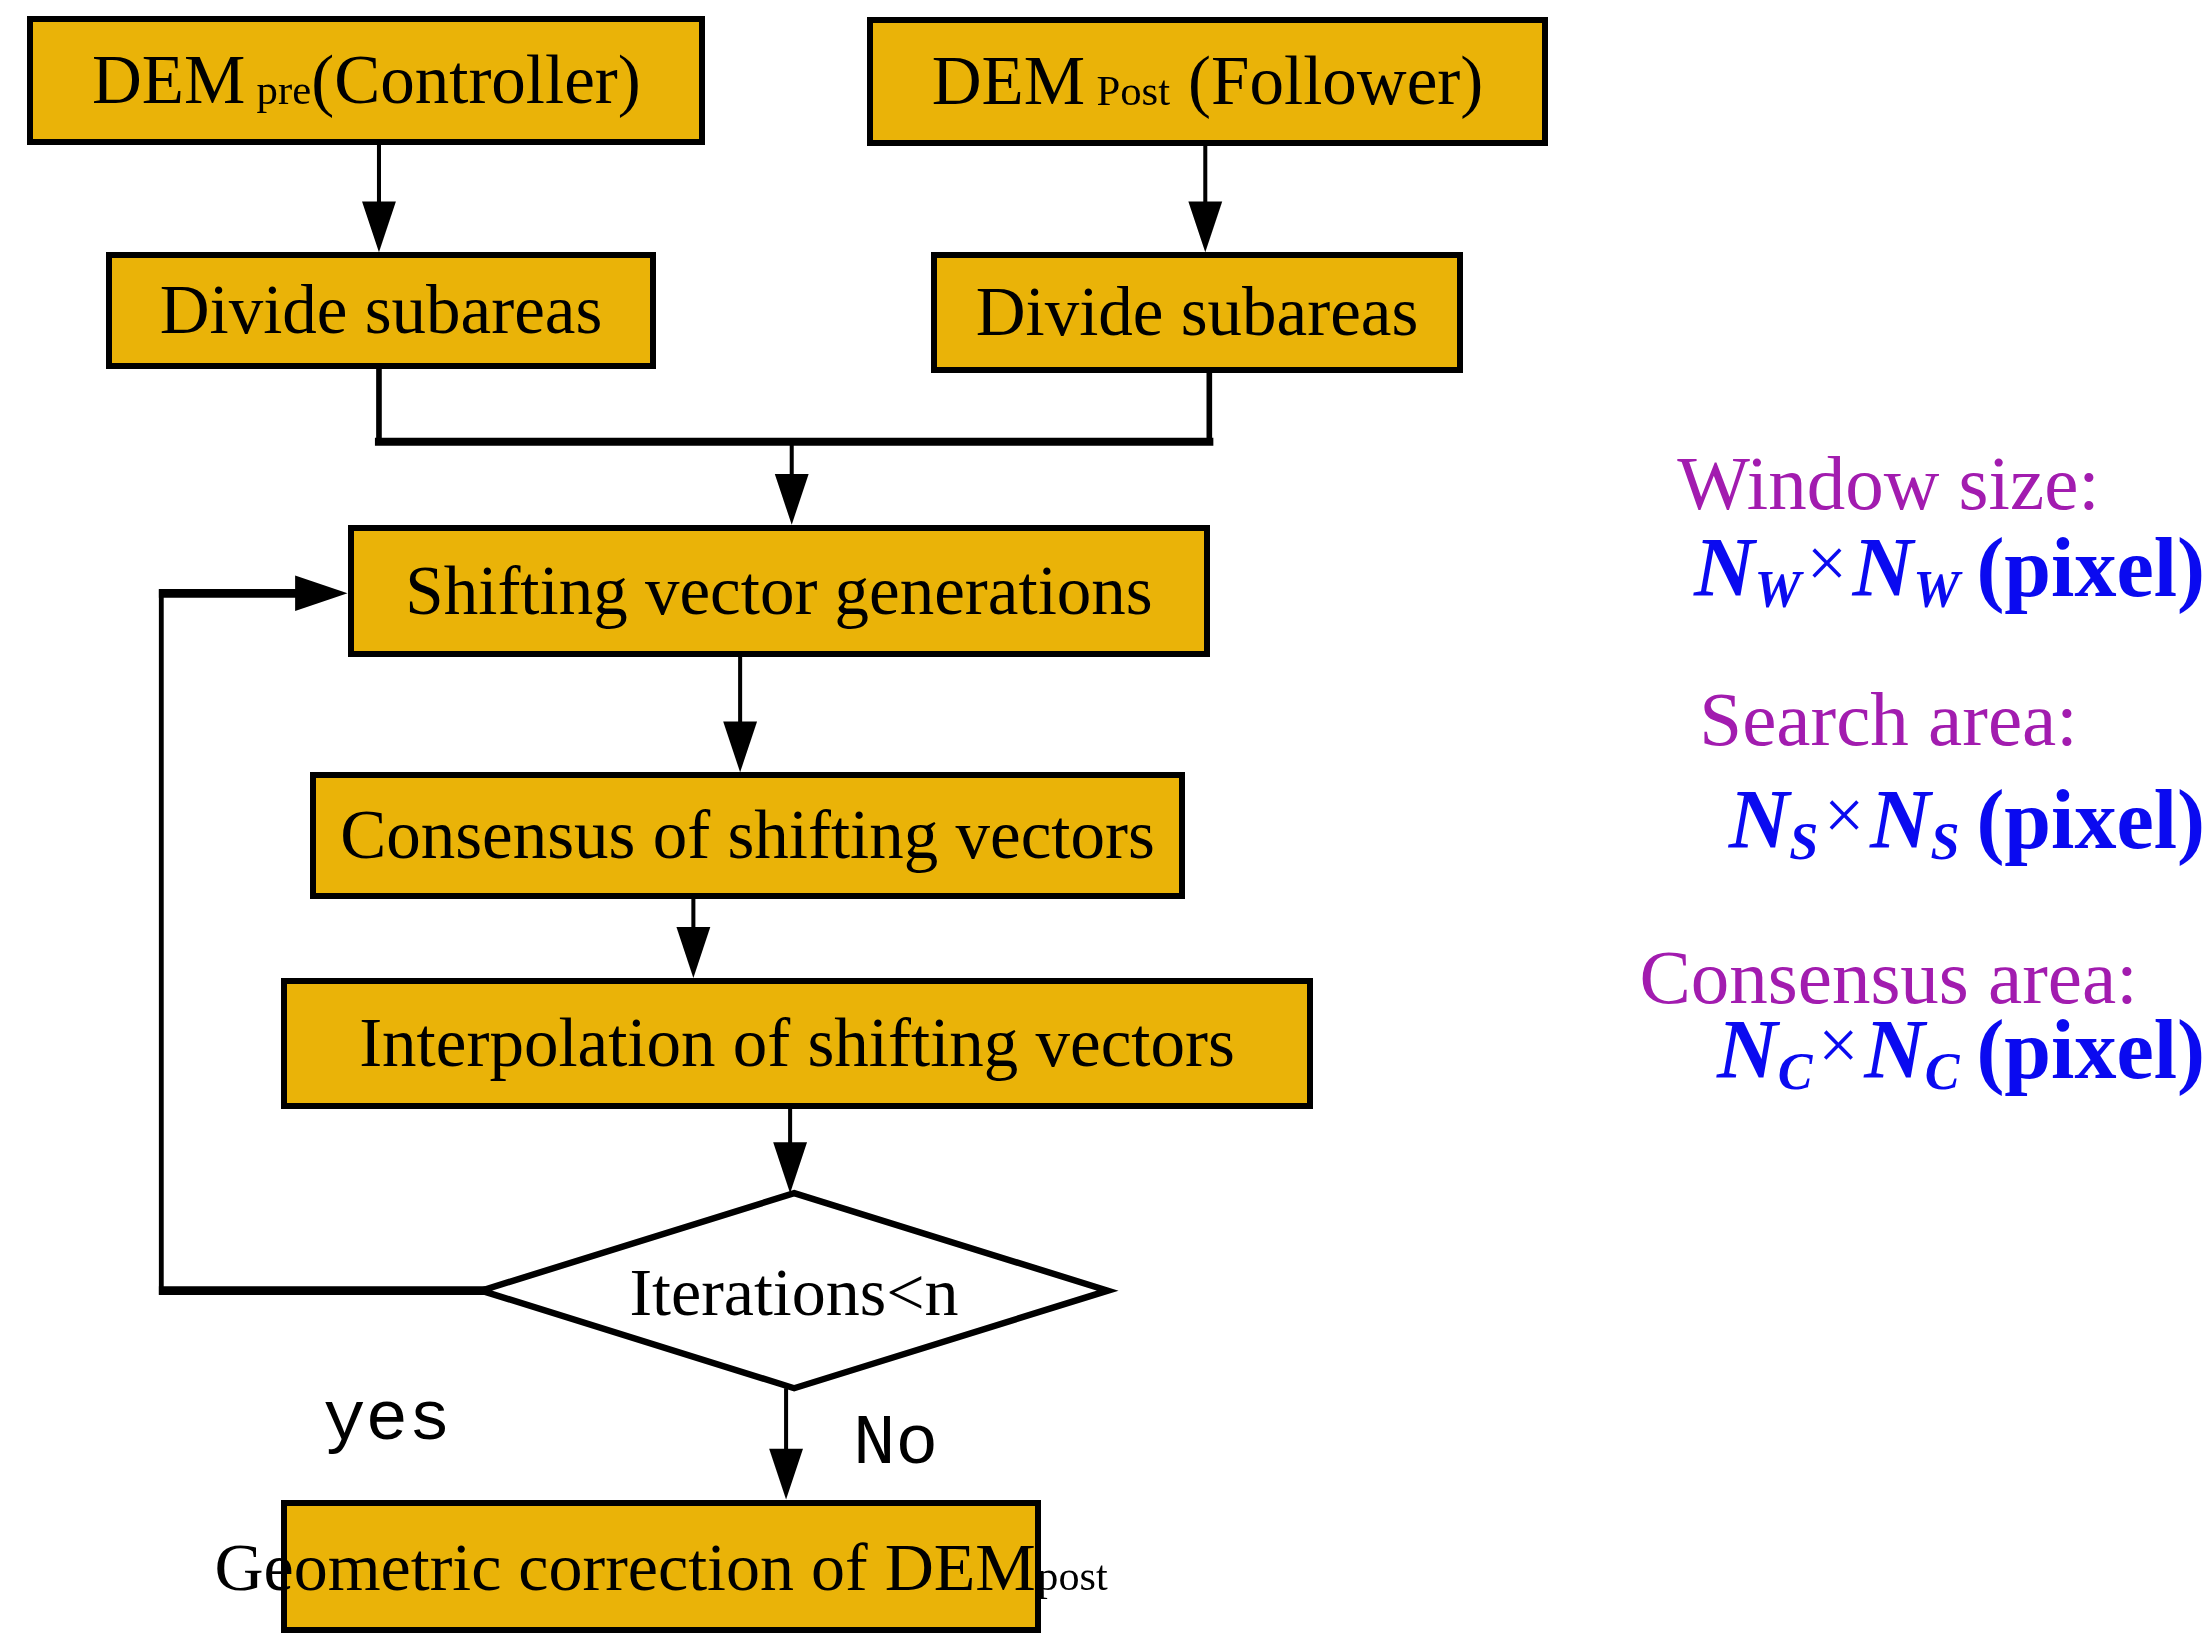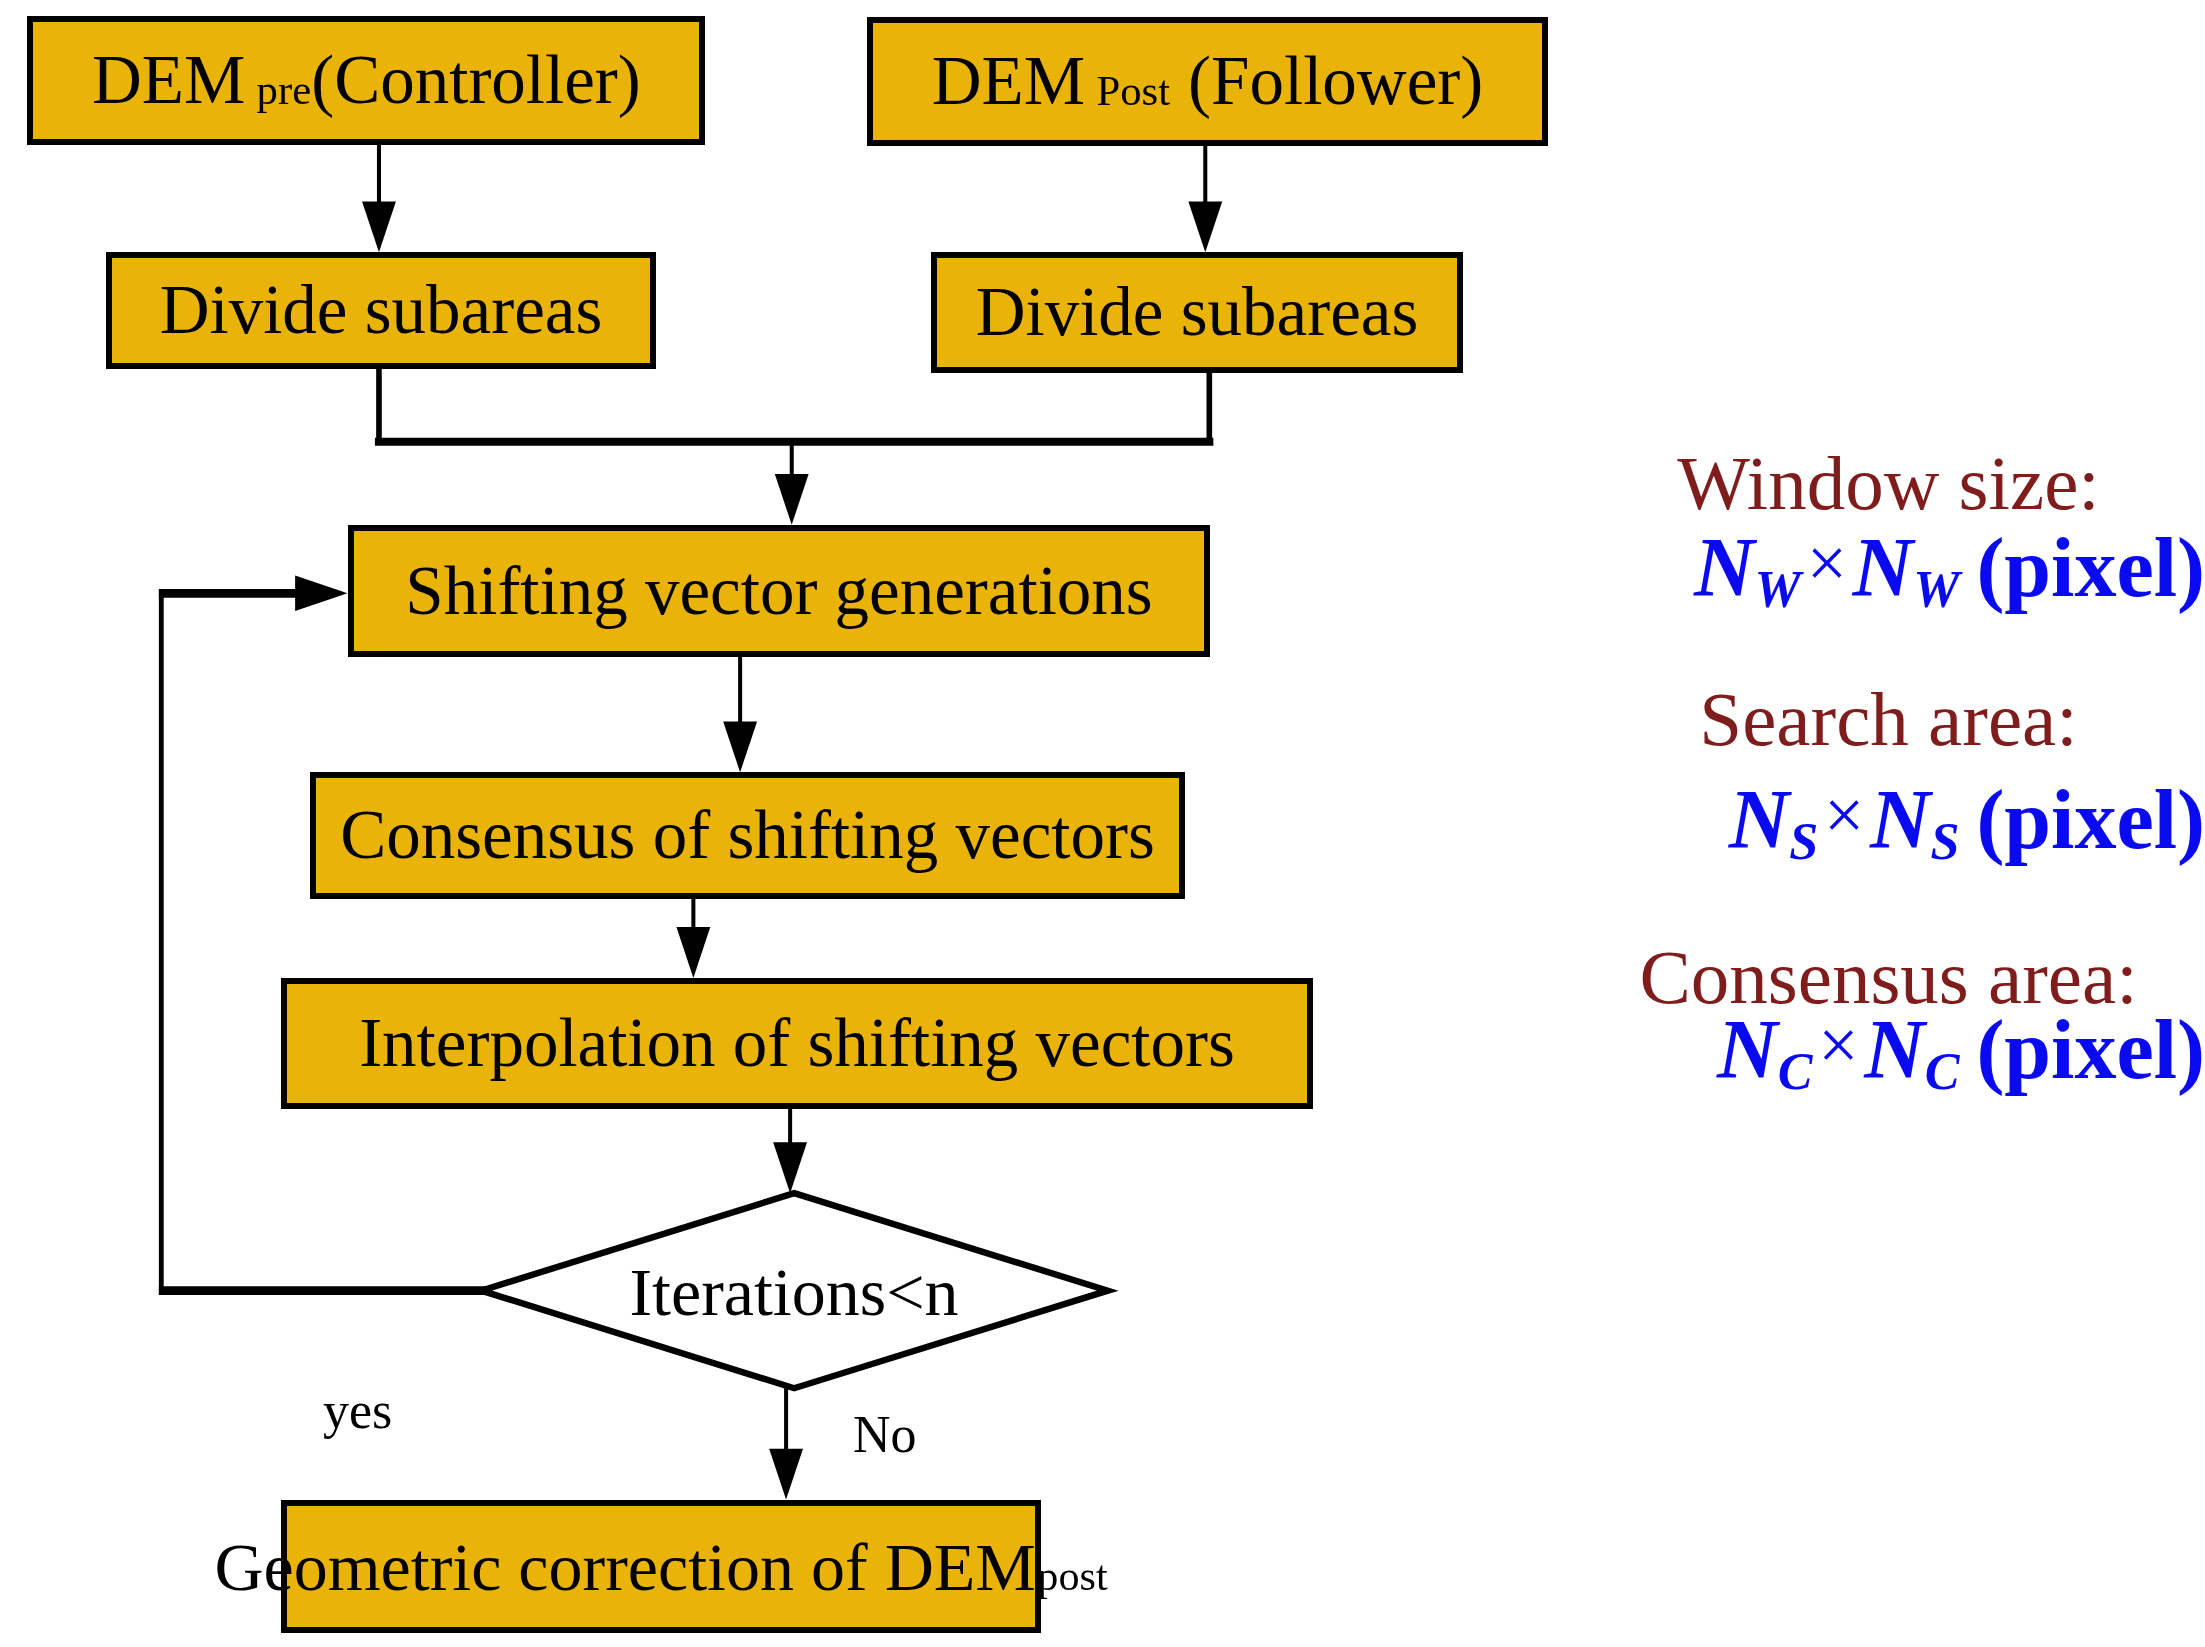--- a/index.html
+++ b/index.html
@@ -62,38 +62,39 @@
     width: 484px; height: 89px;
     display: flex;
     align-items: center;
     justify-content: center;
     font-size: 68px;
     line-height: 1;
     white-space: nowrap;
   }
   .edge-label {
     position: absolute;
-    font-size: 52px;
-    line-height: 1;
-    white-space: nowrap;
+    font-size: 71px;
+    line-height: 1;
+    white-space: nowrap;
+    font-family: Liberation Mono, monospace;
   }
   .edge-label-yes { left: 323px; top: 1385px; }
   .edge-label-no  { left: 813px; top: 1409px; margin-left: 40px; }
   .annotations {
     position: absolute;
     left: 1572px; top: 0;
     width: 633px; height: 1647px;
   }
   .ann-title {
     position: absolute;
     left: 0; width: 633px;
     text-align: center;
     font-size: 77px;
     line-height: 1;
-    color: #7f1d1d;
+    color: #a21caf;
     white-space: nowrap;
   }
   .ann-math {
     position: absolute;
     left: 0; width: 633px;
     text-align: right;
     font-size: 84px;
     line-height: 1;
     color: #0A0AF0;
     font-weight: bold;

